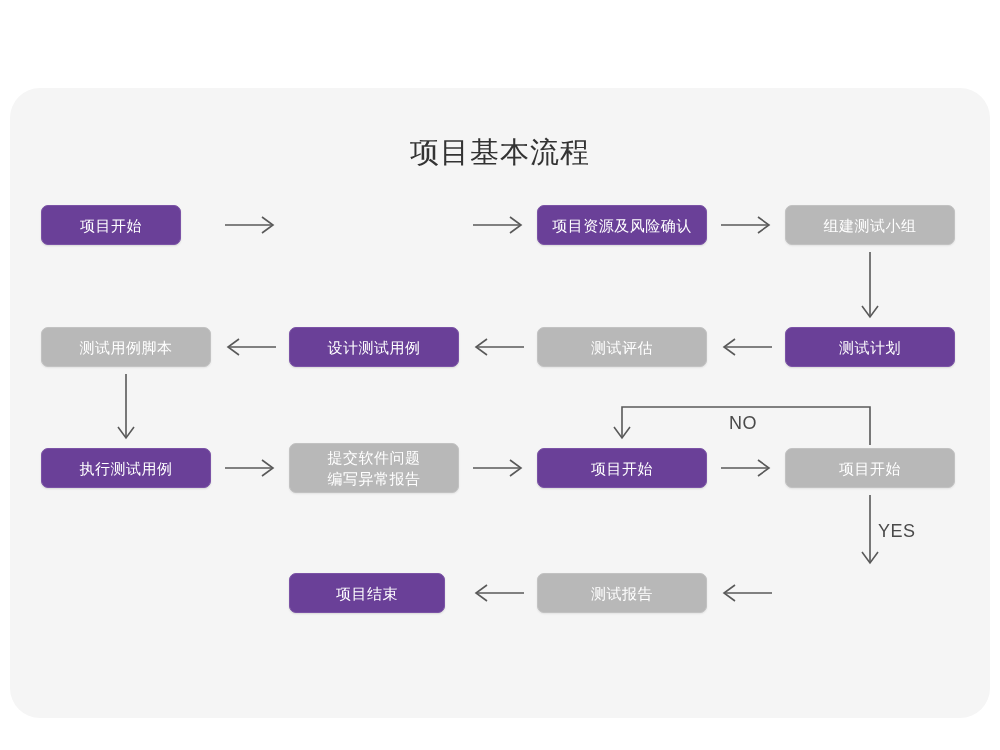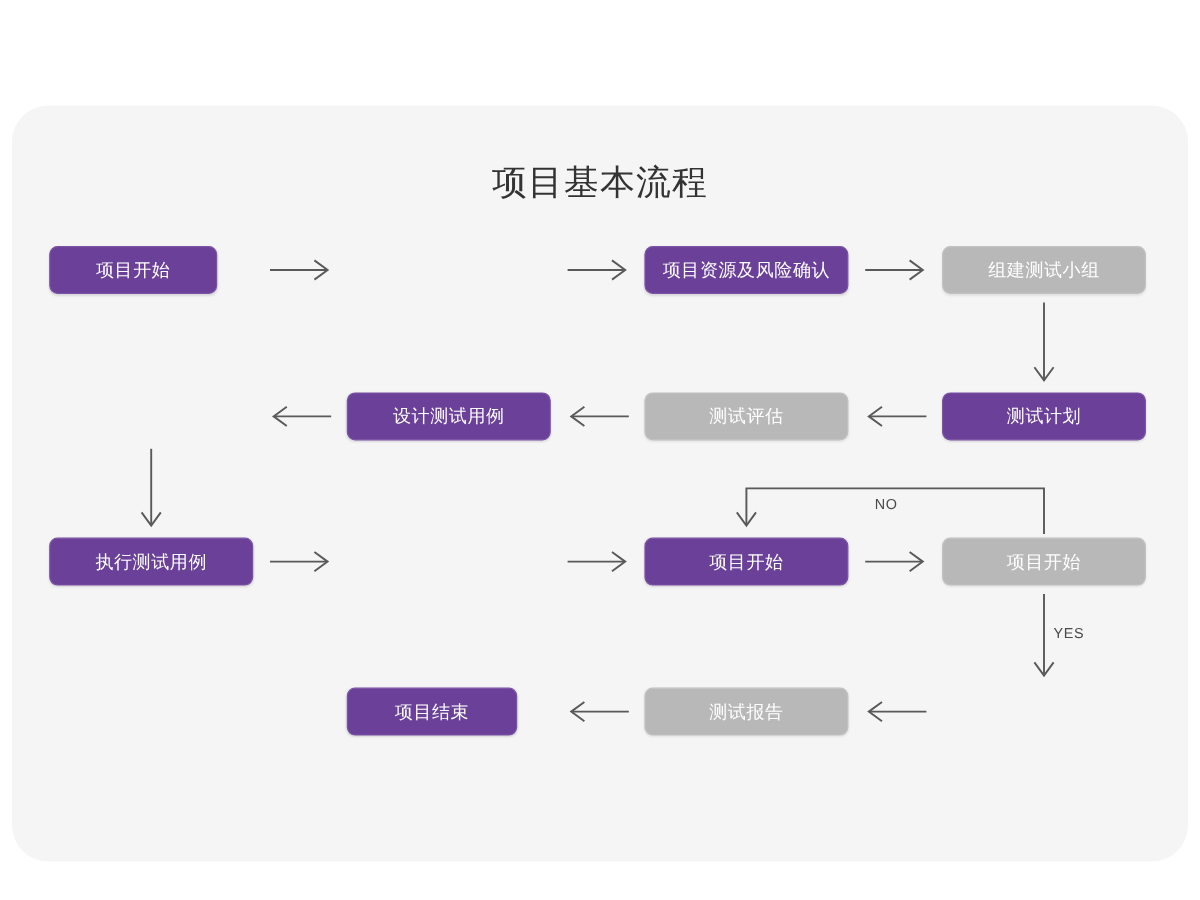--- a/index.html
+++ b/index.html
@@ -58,21 +58,21 @@
     border: 1px solid #7b53a6;
     box-shadow: 0 1px 2px rgba(0,0,0,0.12);
   }
   .node.gray {
     background: #b8b8b8;
     border: 1px solid #c2c2c2;
     box-shadow: 0 1px 2px rgba(0,0,0,0.08);
   }
   .edge-label {
     position: absolute;
-    font-size: 12px;
+    font-size: 18px;
     color: #4a4a4a;
     letter-spacing: 0.5px;
   }
   svg#wires {
     position: absolute;
     left: 0;
     top: 0;
     width: 1000px;
     height: 750px;
     pointer-events: none;
@@ -165,27 +165,30 @@
     <g>
       <line x1="524" y1="593" x2="477" y2="593"></line>
       <polyline class="head" points="487,585 476,593 487,601"></polyline>
     </g>
   </svg>
 
   <div class="node purple" style="left:41px;  top:205px; width:140px; height:40px;">项目开始</div>
   <div class="node purple" style="left:537px; top:205px; width:170px; height:40px;">项目资源及风险确认</div>
   <div class="node gray" style="left:785px; top:205px; width:170px; height:40px;">组建测试小组</div>
 
+  <div class="node gray" style="left:41px;  top:327px; width:170px; height:40px;">测试用例脚本</div>
   <div class="node purple" style="left:289px; top:327px; width:170px; height:40px;">设计测试用例</div>
   <div class="node gray" style="left:537px; top:327px; width:170px; height:40px;">测试评估</div>
   <div class="node purple" style="left:785px; top:327px; width:170px; height:40px;">测试计划</div>
 
   <div class="node purple" style="left:41px;  top:448px; width:170px; height:40px;">执行测试用例</div>
+  <div class="node gray" style="left:289px; top:443px; width:170px; height:50px;">提交软件问题
+编写异常报告</div>
   <div class="node purple" style="left:537px; top:448px; width:170px; height:40px;">项目开始</div>
   <div class="node gray" style="left:785px; top:448px; width:170px; height:40px;">项目开始</div>
 
-  <div class="node purple" style="left:289px; top:573px; width:142px; height:40px;">项目结束</div>
+  <div class="node purple" style="left:289px; top:573px; width:156px; height:40px;">项目结束</div>
   <div class="node gray" style="left:537px; top:573px; width:170px; height:40px;">测试报告</div>
 
   <div class="edge-label" style="left:729px; top:413px;">NO</div>
   <div class="edge-label" style="left:878px; top:521px;">YES</div>
 
 </div>
 
 </body></html>

